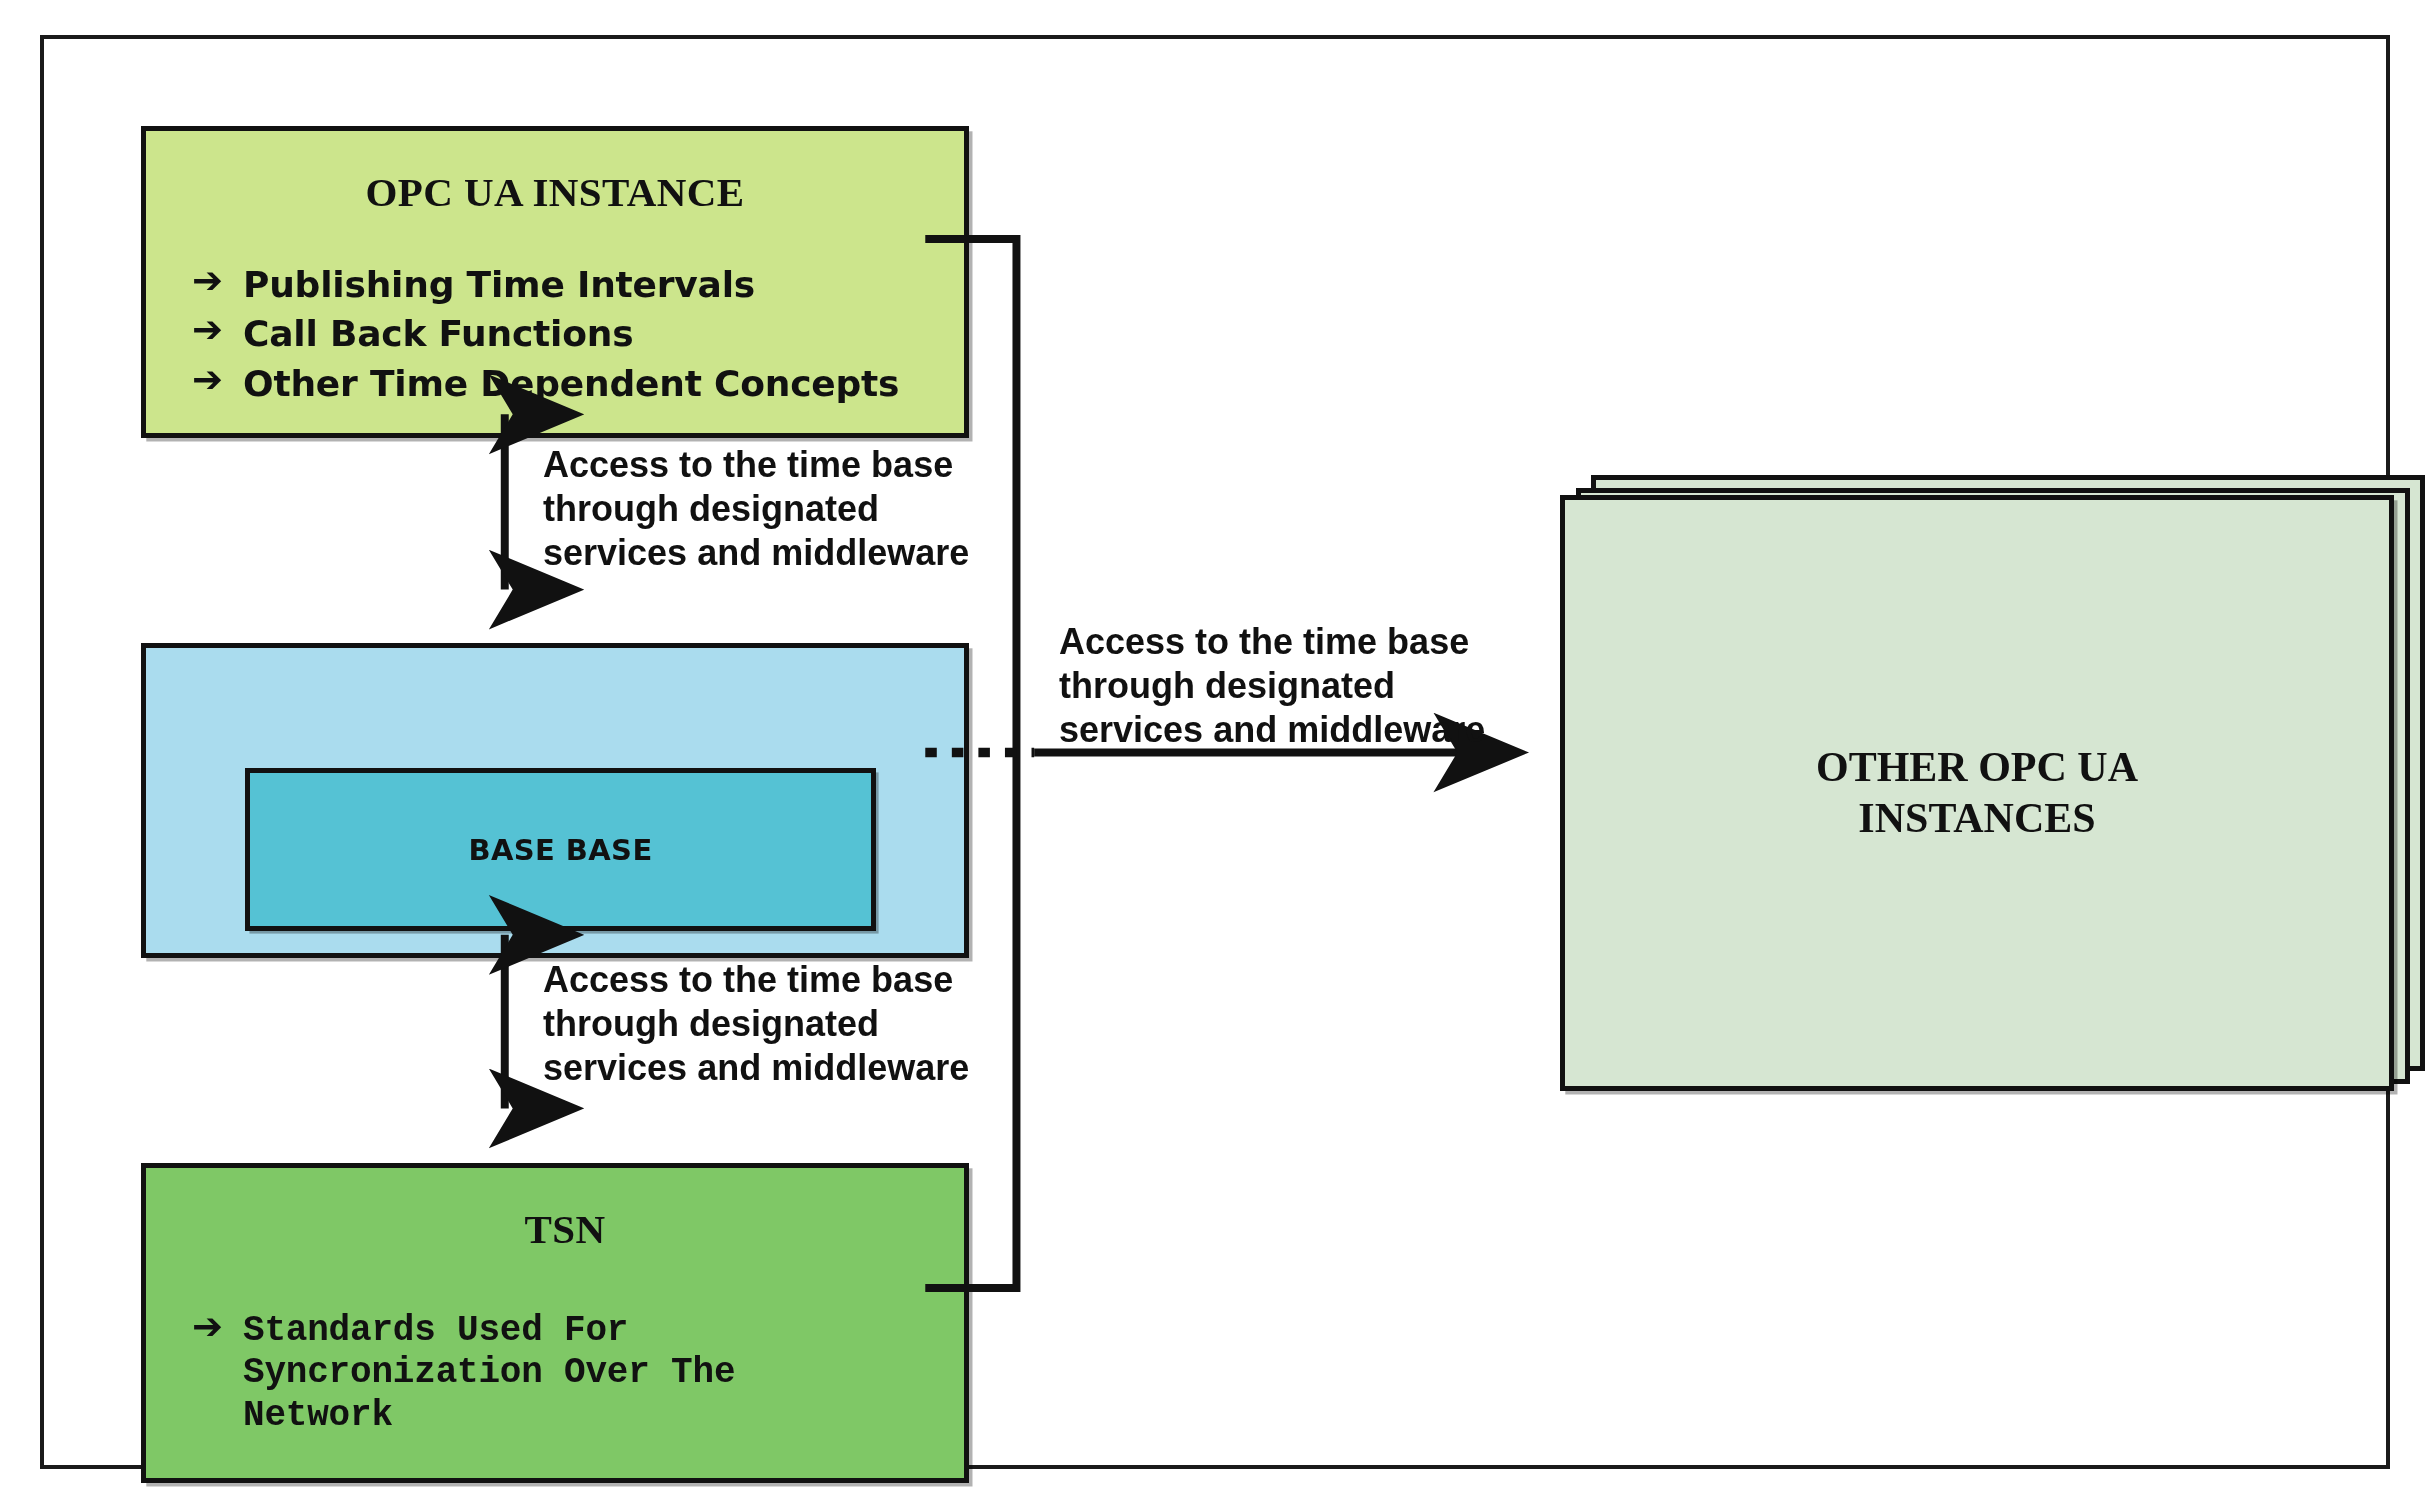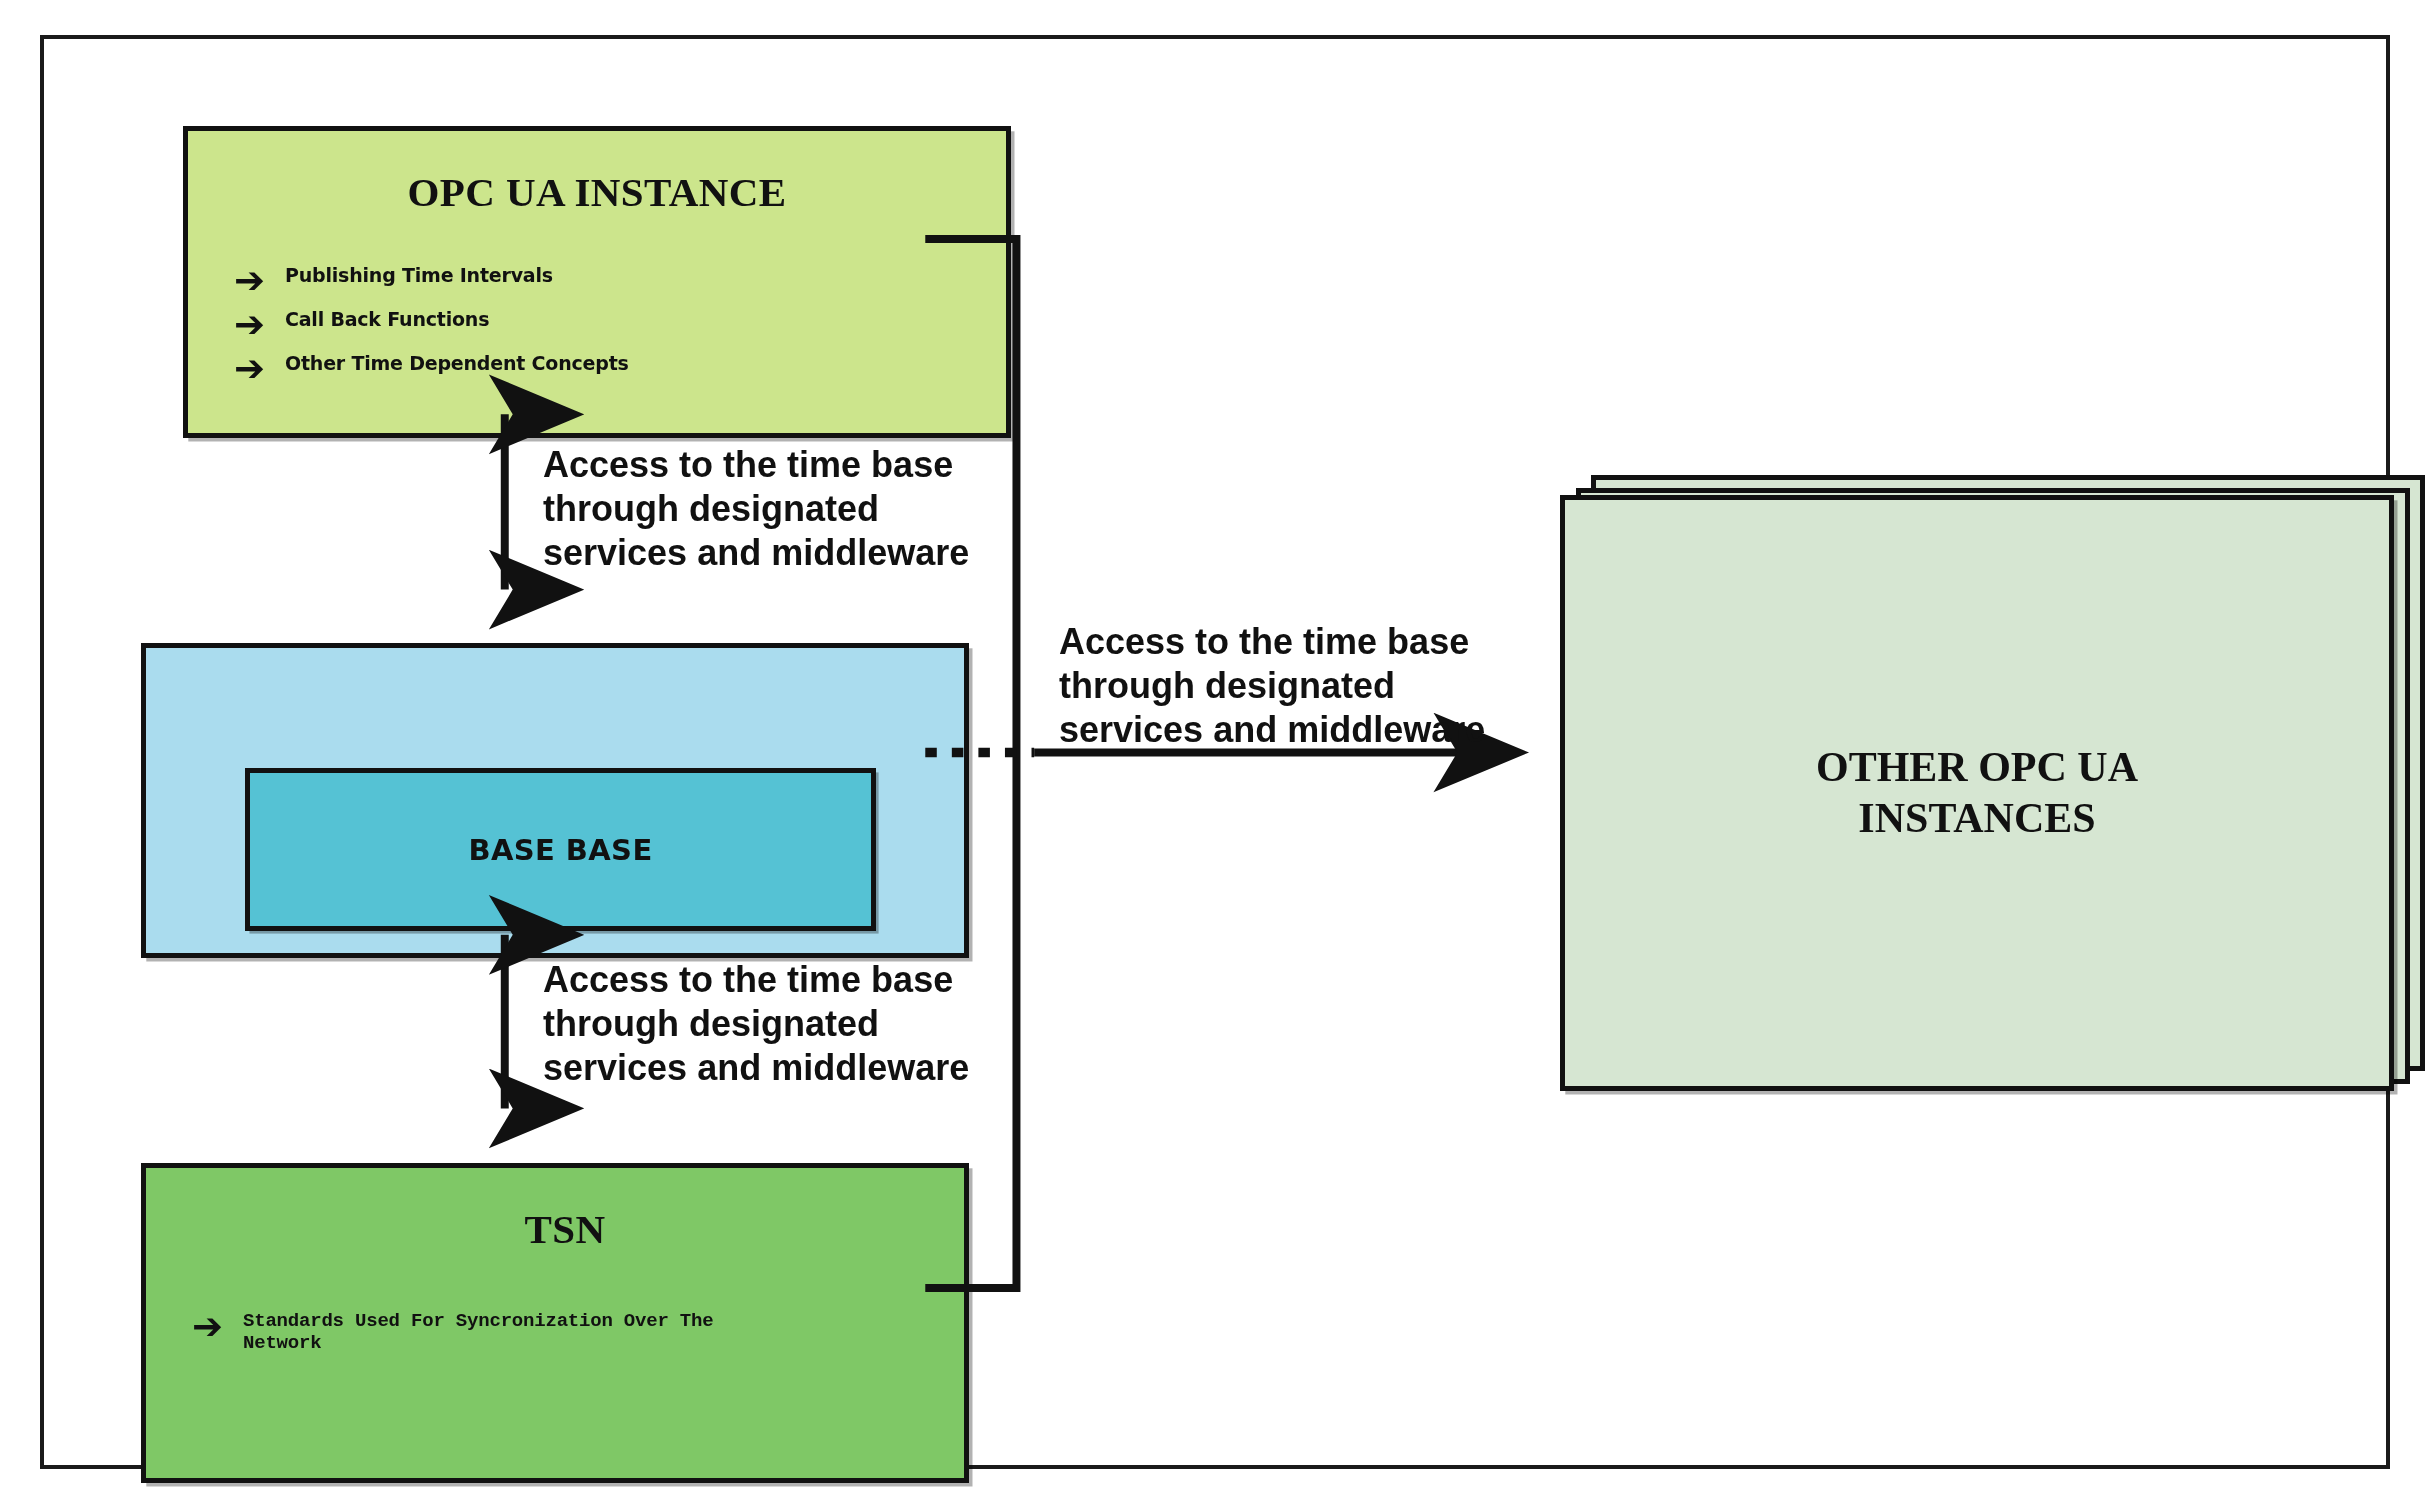--- a/index.html
+++ b/index.html
@@ -34,21 +34,20 @@
     box-sizing: border-box;
     border: 5.3px solid #111111;
     box-shadow: 4.4px 4.4px 0 -0.9px rgba(0,0,0,0.30);
   }
 
   
   #box-opcua {
     left: 97px; top: 87px;
     width: 828px; height: 312px;
     background: #cce58c;
-    margin-left: 42px;
   }
   
   #box-tmm {
     left: 97px; top: 604px;
     width: 828px; height: 315px;
     background: #aadcee;
   }
   #box-timebase {
     position: absolute;
     left: 99px; top: 120px;
@@ -103,21 +102,21 @@
     line-height: 1;
     font-size: 37px;
     font-family: "DejaVu Sans", sans-serif;
     font-weight: bold;
     color: #111111;
     transform: translateY(-1.8px);
   }
   .bullet-text {
     font-family: "DejaVu Sans", sans-serif;
     font-weight: bold;
-    font-size: 19px;
+    font-size: 36px;
     line-height: 1.18;
     color: #111111;
     letter-spacing: -0.2px;
   }
   #box-timebase .tb-label {
     font-family: "DejaVu Sans", sans-serif;
     font-weight: bold;
     font-size: 29px;
     letter-spacing: 0.4px;
     color: #111111;

